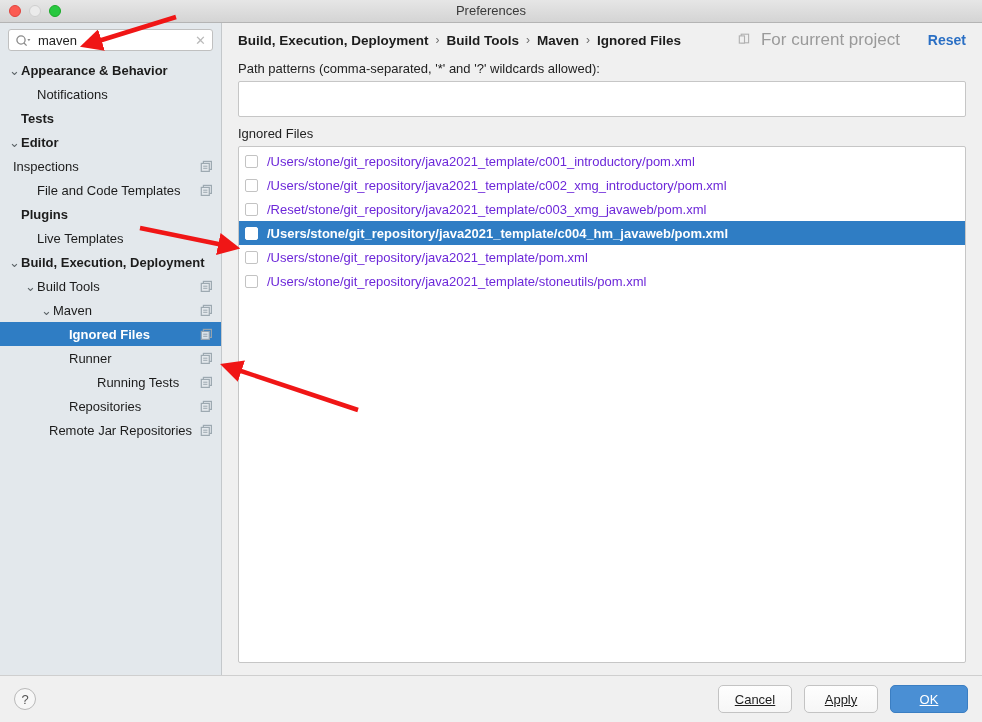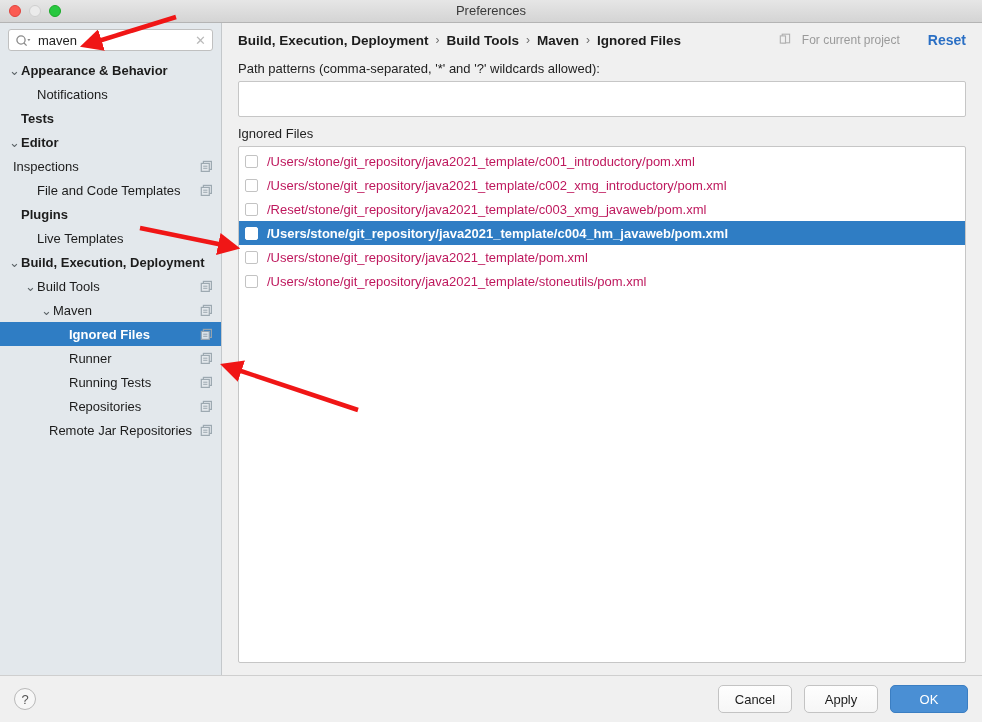--- a/index.html
+++ b/index.html
@@ -64,36 +64,36 @@
   .node.bold .node-label{font-weight:bold;}
   .copy-ico{flex:0 0 auto;opacity:.95;display:flex;align-items:center;}
 
   
   .rightpane{flex:1 1 auto;display:flex;flex-direction:column;min-width:0;
              background:#f0f0f0;box-sizing:border-box;padding:0 16px 0 8px;}
   .crumbbar{height:34px;flex:0 0 34px;display:flex;align-items:center;gap:0;padding-left:8px;}
   .crumb{font-size:13.5px;font-weight:bold;color:#1c1c1c;white-space:nowrap;}
   .crumb-sep{color:#6e6e6e;font-size:12px;margin:0 7px;font-weight:normal;}
   .crumb-spacer{flex:1 1 auto;}
-  .scope{display:flex;align-items:center;gap:11px;color:#9a9a9a;font-size:12px;white-space:nowrap;text-align:right;}
+  .scope{display:flex;align-items:center;gap:11px;color:#9a9a9a;font-size:17px;white-space:nowrap;text-align:right;}
   .reset{color:#2a6fc4;font-size:14px;font-weight:bold;margin-left:28px;cursor:pointer;white-space:nowrap;}
 
   .field-label{font-size:13px;color:#222;padding:4px 0 5px 8px;}
   .pattern-input{
     margin-left:8px;height:36px;background:#fff;border:1px solid #c6c6c6;border-radius:2px;
     box-sizing:border-box;
   }
   .list-label{font-size:13px;color:#222;padding:9px 0 5px 8px;}
   .listbox{
     margin-left:8px;flex:1 1 auto;min-height:0;background:#fff;
     border:1px solid #c6c6c6;border-radius:2px;box-sizing:border-box;
     padding-top:2px;overflow:hidden;margin-bottom:12px;
   }
   .row{height:24px;display:flex;align-items:center;padding-left:6px;box-sizing:border-box;
-       font-size:13px;color:#be185d;white-space:nowrap;}
+       font-size:13px;color:#6d28d9;white-space:nowrap;}
   .row.sel{background:#2f7dc4;color:#fff;font-weight:bold;}
   .cb{
     width:13px;height:13px;flex:0 0 13px;box-sizing:border-box;
     border:1px solid #c3c3c3;background:#fff;border-radius:2px;margin-right:9px;
   }
   .row.sel .cb{border:1px solid #fff;background:#fff;}
 
   
   .bottombar{
     height:47px;flex:0 0 47px;border-top:1px solid #cfcfcf;background:#f0f0f0;
@@ -101,21 +101,21 @@
   }
   .help-btn{
     width:22px;height:22px;border-radius:50%;border:1px solid #b9b9b9;background:#f7f7f7;
     color:#555;font-size:13px;display:flex;align-items:center;justify-content:center;
     cursor:pointer;box-sizing:border-box;
   }
   .bspacer{flex:1 1 auto;}
   .btn{
     height:28px;min-width:74px;padding:0 14px;border-radius:5px;border:1px solid #c3c3c3;
     background:linear-gradient(#fefefe,#f6f6f6);font-family:"Liberation Sans",sans-serif;
-    font-size:13px;color:#1c1c1c;cursor:pointer;margin-left:12px;box-sizing:border-box;
+    font-size:13px;color:#1c1c1c;cursor:pointer;margin-left:12px;box-sizing:border-box;text-decoration:underline;
   }
   .btn.primary{background:#4a8fd4;border:1px solid #3b7ec2;color:#fff;min-width:78px;}
 
   
   .arrows{position:absolute;left:0;top:0;width:982px;height:722px;pointer-events:none;}
 </style>
 </head>
 <body>
 
 <div class="window">
@@ -239,21 +239,21 @@
             <span class="node-label">Runner</span>
             <span class="copy-ico">
               <svg width="13" height="13" viewBox="0 0 13 13">
                 <rect x="3.4" y="1.4" width="8" height="8" fill="none" stroke="#9aa6ae" stroke-width="1.2"></rect>
                 <rect x="1.3" y="3.4" width="8" height="8" fill="#e3e8ec" stroke="#9aa6ae" stroke-width="1.2"></rect>
                 <line x1="3.2" y1="6.2" x2="7.4" y2="6.2" stroke="#9aa6ae" stroke-width="1"></line>
                 <line x1="3.2" y1="8.3" x2="7.4" y2="8.3" stroke="#9aa6ae" stroke-width="1"></line>
               </svg>
             </span>
           </div>
-          <div class="node" style="padding-left: 56px;">
+          <div class="node" style="padding-left: 84px;">
             <span class="twisty"></span>
             <span class="node-label">Running Tests</span>
             <span class="copy-ico">
               <svg width="13" height="13" viewBox="0 0 13 13">
                 <rect x="3.4" y="1.4" width="8" height="8" fill="none" stroke="#9aa6ae" stroke-width="1.2"></rect>
                 <rect x="1.3" y="3.4" width="8" height="8" fill="#e3e8ec" stroke="#9aa6ae" stroke-width="1.2"></rect>
                 <line x1="3.2" y1="6.2" x2="7.4" y2="6.2" stroke="#9aa6ae" stroke-width="1"></line>
                 <line x1="3.2" y1="8.3" x2="7.4" y2="8.3" stroke="#9aa6ae" stroke-width="1"></line>
               </svg>
             </span>

